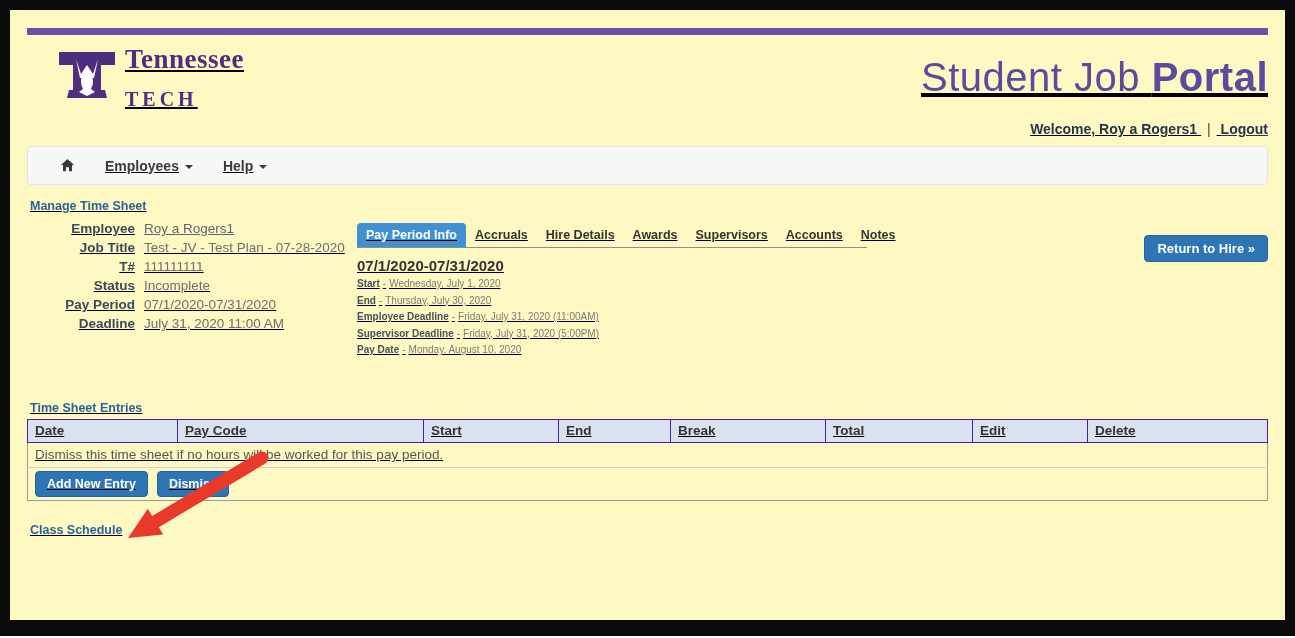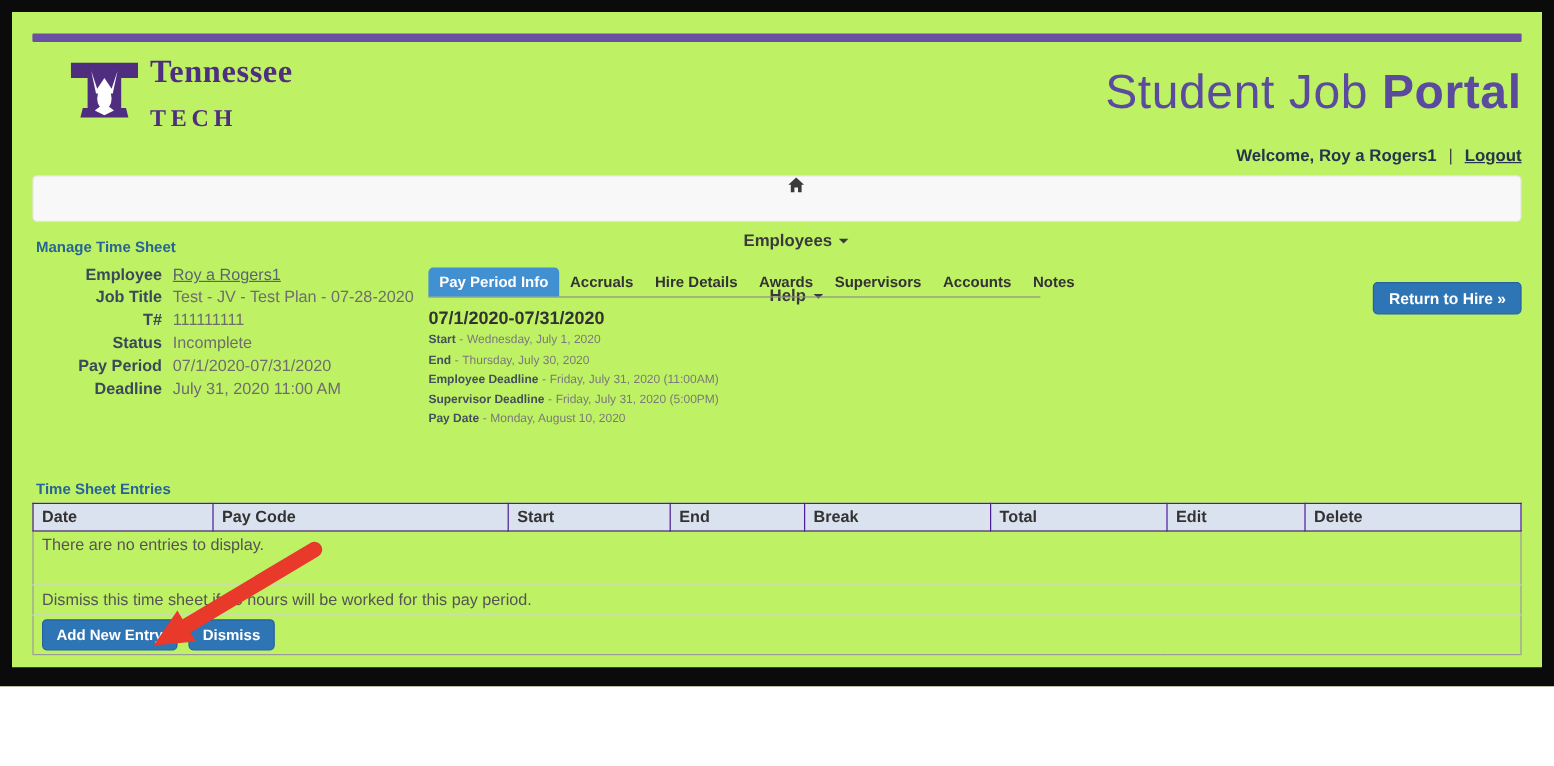--- a/index.html
+++ b/index.html
@@ -1,25 +1,26 @@
 <!DOCTYPE html>
 <html><head>
 <meta charset="utf-8">
 <style>
   * { box-sizing: border-box; margin: 0; padding: 0; }
   html, body { background: #ffffff; }
   body { font-family: "Liberation Sans", "DejaVu Sans", sans-serif; }
 
   .frame {
     position: relative;
-    width: 1295px; height: 572px;
+    width: 1295px; height: 636px;
     border: 10px solid #0b0b0b;
     border-bottom-width: 16px;
-    background: #bef264;
+    background: #fef9c3;
     overflow: hidden;
+    text-decoration: underline;
   }
   .page { padding: 0 17px; position: relative; }
 
   .topbar {
     height: 7px; background: #6a4fa3;
     margin-top: 18px; border-radius: 1px;
   }
 
   
   .masthead {
@@ -50,21 +51,21 @@
   }
   .welcome .sep { margin: 0 6px; font-weight: 400; color: #444; }
   .welcome a.logout {
     color: #25354a; font-weight: bold; text-decoration: underline; cursor: pointer;
   }
 
   
   .navbar {
     margin-top: 9px; height: 39px;
     background: #f8f8f8; border: 1px solid #e4e4e4; border-radius: 4px;
-    display: flex; align-items: center; gap: 30px; padding-left: 32px; flex-direction: column;
+    display: flex; align-items: center; gap: 30px; padding-left: 32px;
   }
   .nav-item {
     display: flex; align-items: center; gap: 6px;
     font-size: 14px; font-weight: 600; color: #3a3a3a; cursor: pointer;
   }
   .home-icon svg { display: block; width: 15px; height: 15px; fill: #3a3a3a; }
   .caret {
     width: 0; height: 0; border-left: 4px solid transparent; border-right: 4px solid transparent;
     border-top: 4px solid #3a3a3a; display: inline-block; margin-top: 2px;
   }
@@ -272,23 +273,20 @@
           <th>Start</th>
           <th>End</th>
           <th>Break</th>
           <th>Total</th>
           <th>Edit</th>
           <th>Delete</th>
         </tr>
       </thead>
       <tbody>
         <tr>
-          <td class="no-entries" colspan="8">There are no entries to display.</td>
-        </tr>
-        <tr>
           <td class="dismiss-msg" colspan="8">Dismiss this time sheet if no hours will be worked for this pay period.</td>
         </tr>
         <tr>
           <td class="actions" colspan="8">
             <div class="actions-inner">
               <button class="btn small">Add New Entry</button>
               <button class="btn small">Dismiss</button>
             </div>
           </td>
         </tr>

